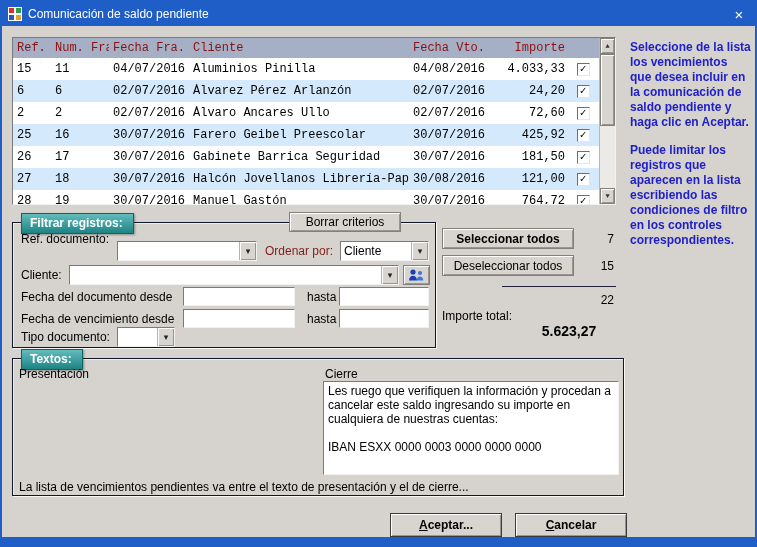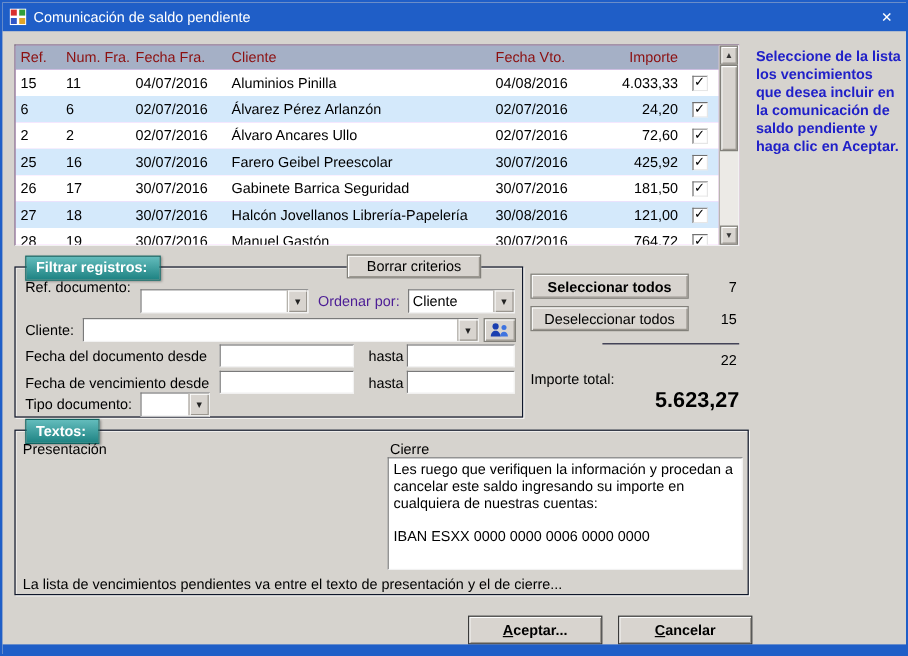--- a/index.html
+++ b/index.html
@@ -20,21 +20,21 @@
   .title-text { margin-left:6px; font-size:12px; }
   .close {
     margin-left:auto; width:32px; height:100%;
     display:flex; align-items:center; justify-content:center;
     font-size:15px; cursor:default;
   }
   .bottom-strip { position:absolute; left:0; right:0; bottom:0; height:8px; background:#1f5ec7; }
 
   
   .lbl { position:absolute; white-space:nowrap; }
-  .red { color:#4c1d95; }
+  .red { color:#7f1d1d; }
   .btn {
     position:absolute; display:inline-flex; align-items:center; justify-content:center;
     background:#d8d4cf; border:1px solid #82807a;
     box-shadow: inset 1px 1px 0 #ffffff, inset -1px -1px 0 #9a968f;
     font-family:inherit; font-size:12px; color:#000; cursor:default; padding:0;
   }
   .btn-default { border:1px solid #3a3a3a; font-weight:bold; }
   .u { text-decoration:underline; }
   .field {
     position:absolute; height:19px; background:#fff;
@@ -61,21 +61,21 @@
   .grouptab {
     position:absolute; top:-10px; left:8px;
     background:linear-gradient(#63bcbc,#1e8383); color:#fff; font-weight:bold;
     padding:2px 10px 3px 8px; border:1px solid #0f6562;
     box-shadow:1px 1px 2px rgba(0,0,0,.35); white-space:nowrap;
   }
 
   
   .table {
     position:absolute; left:10px; top:35px; width:604px; height:168px;
-    background:#f0abfc; border:1px solid; border-color:#7a7a7a #f2f2f2 #f2f2f2 #7a7a7a;
+    background:#eab308; border:1px solid; border-color:#7a7a7a #f2f2f2 #f2f2f2 #7a7a7a;font-family:Liberation Mono, monospace;
   }
   .thead {
     display:flex; height:20px; width:calc(100% - 16px);
     background:#a5b0c6; color:#8c1010; align-items:center;
   }
   .tbody { position:absolute; top:20px; left:0; right:16px; bottom:0; overflow:hidden; }
   .trow { display:flex; height:22px; align-items:center; background:#fff; }
   .trow.alt { background:#d4e9fb; }
   .th,.td { padding:0 4px; overflow:hidden; white-space:nowrap; }
   .c-ref { width:38px; }
@@ -105,21 +105,21 @@
     box-shadow: inset 1px 1px 0 #fff, inset -1px -1px 0 #9a968f; border:1px solid #82807a;
   }
 
   
   .sidebar { position:absolute; left:628px; top:38px; width:122px; color:#2020c8; line-height:15px;font-weight:bold; }
   .sidebar p { margin-bottom:13px; }
 
   
   .num { position:absolute; width:34px; text-align:right; }
   .sumline { position:absolute; height:0; border-top:1px solid #20203a; }
-  .total-val { position:absolute; width:94px; text-align:right; font-weight:bold; font-size:18px; }
+  .total-val { position:absolute; width:94px; text-align:center; font-weight:bold; font-size:14px; }
 
   
   .tarea {
     position:absolute; background:#fff;
     border:1px solid; border-color:#7a7a7a #f2f2f2 #f2f2f2 #7a7a7a;
     padding:2px 4px; white-space:pre-wrap; line-height:14px; overflow:hidden;
   }
 </style>
 </head>
 <body>
@@ -229,20 +229,21 @@
       </div>
     <div class="vscroll">
       <div class="sb-btn sb-up">▲</div>
       <div class="sb-thumb"></div>
       <div class="sb-btn sb-down">▼</div>
     </div>
   </div>
 
   <div class="sidebar">
     <p>Seleccione de la lista los vencimientos que desea incluir en la comunicación de saldo pendiente y haga clic en Aceptar.</p>
+    <p>Puede limitar los registros que aparecen en la lista escribiendo las condiciones de filtro en los controles correspondientes.</p>
   </div>
 
   <div class="group" style="left:10px; top:220px; width:424px; height:126px;">
     <span class="grouptab">Filtrar registros:</span>
     <button class="btn" style="left:276px; top:-11px; width:112px; height:20px;">Borrar criterios</button>
 
     <span class="lbl" style="left:8px; top:9px;">Ref. documento:</span>
     <div class="combo" style="left:104px; top:18px; width:140px;">
       <span class="combo-value"></span>
       <span class="combo-btn">▾</span>
@@ -292,21 +293,21 @@
   <span class="num" style="left:578px; top:291px;">22</span>
   <span class="lbl" style="left:440px; top:307px;">Importe total:</span>
   <span class="total-val" style="left:520px; top:321px;">5.623,27</span>
 
   <div class="group" style="left:10px; top:356px; width:612px; height:138px;">
     <span class="grouptab">Textos:</span>
     <span class="lbl" style="left:6px; top:8px;">Presentación</span>
     <span class="lbl" style="left:312px; top:8px;">Cierre</span>
     <div class="tarea" style="left:310px; top:22px; width:296px; height:94px;">Les ruego que verifiquen la información y procedan a cancelar este saldo ingresando su importe en cualquiera de nuestras cuentas:
 
-IBAN ESXX 0000 0000 0006 0000 0000</div>
+IBAN ESXX 0000 0003 0000 0000 0000</div>
     <span class="lbl" style="left:6px; top:121px;">La lista de vencimientos pendientes va entre el texto de presentación y el de cierre...</span>
   </div>
 
   <button class="btn btn-default" style="left:388px; top:511px; width:112px; height:24px;">
     <span class="u">A</span>
       <span>ceptar...</span>
   </button>
   <button class="btn btn-default" style="left:513px; top:511px; width:112px; height:24px;">
     <span class="u">C</span>
       <span>ancelar</span>

